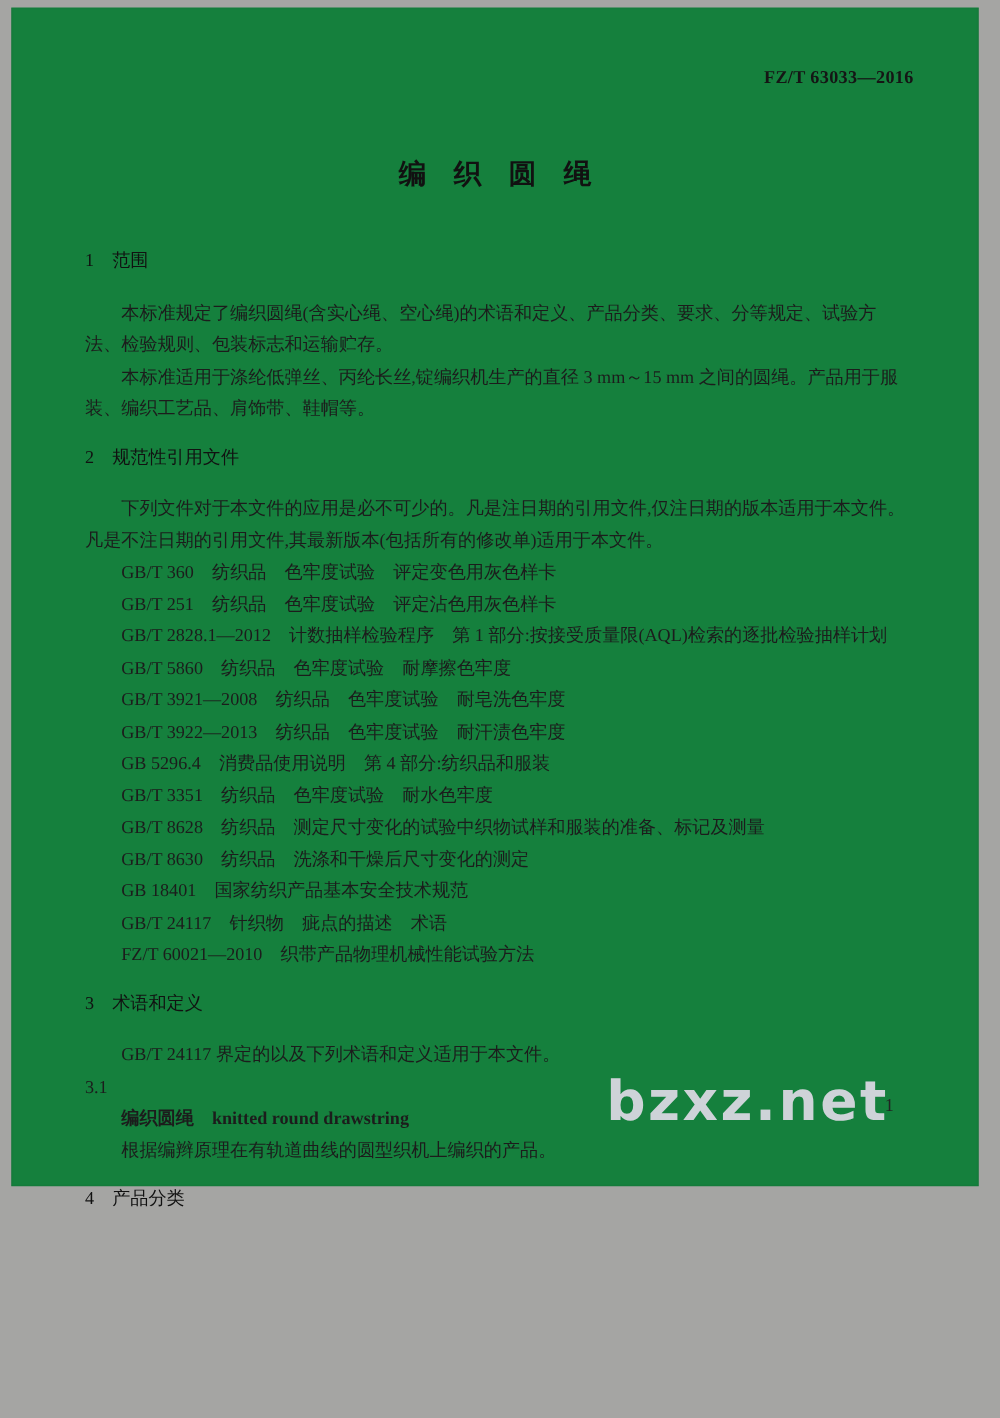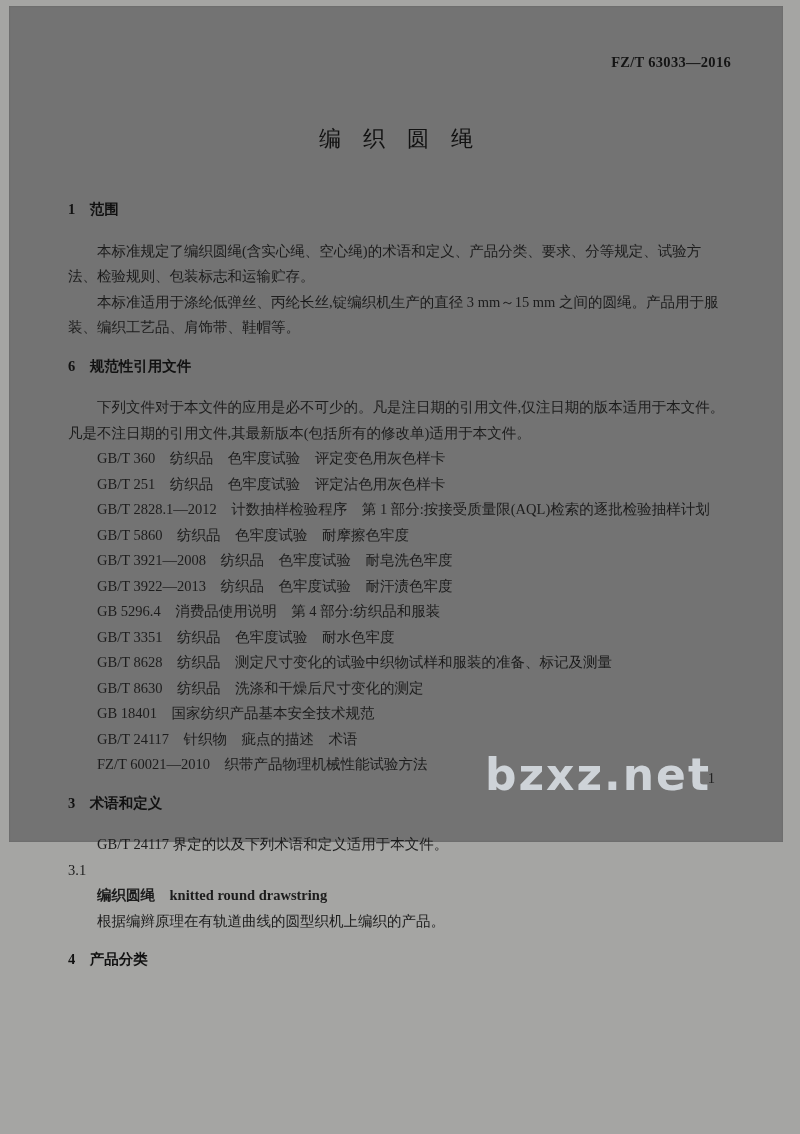--- a/index.html
+++ b/index.html
@@ -7,53 +7,53 @@
   #scan {
     position:relative;
     width:800px; height:1134px;
     background:#a5a5a3;
     overflow:hidden;
     font-family:"Liberation Serif","DejaVu Serif",serif;
   }
   .page {
     position:absolute;
     left:9px; top:6px;
-    width:774px; height:836px;
-    background:#737373;
+    width:774px; height:943px;
+    background:#15803d;
     box-shadow:inset 0 0 2px rgba(0,0,0,.15);
   }
   .doc-number {
     position:absolute;
     top:48px; right:52px;
     font-size:14.5px;
     font-weight:bold;
     color:#151515;
     letter-spacing:.3px;
   }
   .doc-title {
     position:absolute;
     top:118px; left:0;
     width:100%;
     text-align:center;
     font-size:22px;
-    font-weight:normal;
+    font-weight:bold;
     color:#111;
   }
   .content {
     position:absolute;
     left:59px; top:191px;
     width:660px;
     font-size:14.5px;
     line-height:25.5px;
     color:#1c1c1c;
     z-index:2;
   }
   .section-heading {
     font-size:14.5px;
-    font-weight:bold;
+    font-weight:normal;
     color:#111;
     margin:13px 0 16px 0;
   }
   .section-heading.first { margin-top:0; }
   p.para { text-indent:2em; margin:0; }
   p.ref { text-indent:2em; margin:0; }
   p.clause-number { margin:0; }
   p.term-line { font-weight:bold; text-indent:2em; margin:0; }
   p.definition { text-indent:2em; margin:0; }
   .page-number {
@@ -84,21 +84,21 @@
     <div class="doc-number">FZ/T 63033—2016</div>
 
     <h1 class="doc-title">编　织　圆　绳</h1>
 
     <div class="content">
 
       <h2 class="section-heading first">1　范围</h2>
       <p class="para">本标准规定了编织圆绳(含实心绳、空心绳)的术语和定义、产品分类、要求、分等规定、试验方法、检验规则、包装标志和运输贮存。</p>
       <p class="para">本标准适用于涤纶低弹丝、丙纶长丝,锭编织机生产的直径 3 mm～15 mm 之间的圆绳。产品用于服装、编织工艺品、肩饰带、鞋帽等。</p>
 
-      <h2 class="section-heading">6　规范性引用文件</h2>
+      <h2 class="section-heading">2　规范性引用文件</h2>
       <p class="para">下列文件对于本文件的应用是必不可少的。凡是注日期的引用文件,仅注日期的版本适用于本文件。凡是不注日期的引用文件,其最新版本(包括所有的修改单)适用于本文件。</p>
       <p class="ref">GB/T 360　纺织品　色牢度试验　评定变色用灰色样卡</p>
       <p class="ref">GB/T 251　纺织品　色牢度试验　评定沾色用灰色样卡</p>
       <p class="ref">GB/T 2828.1—2012　计数抽样检验程序　第 1 部分:按接受质量限(AQL)检索的逐批检验抽样计划</p>
       <p class="ref">GB/T 5860　纺织品　色牢度试验　耐摩擦色牢度</p>
       <p class="ref">GB/T 3921—2008　纺织品　色牢度试验　耐皂洗色牢度</p>
       <p class="ref">GB/T 3922—2013　纺织品　色牢度试验　耐汗渍色牢度</p>
       <p class="ref">GB 5296.4　消费品使用说明　第 4 部分:纺织品和服装</p>
       <p class="ref">GB/T 3351　纺织品　色牢度试验　耐水色牢度</p>
       <p class="ref">GB/T 8628　纺织品　测定尺寸变化的试验中织物试样和服装的准备、标记及测量</p>

